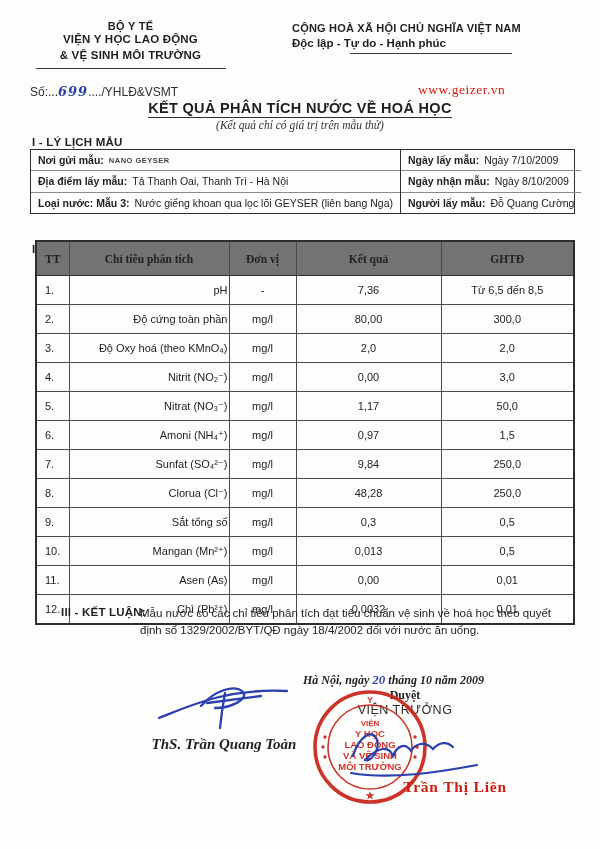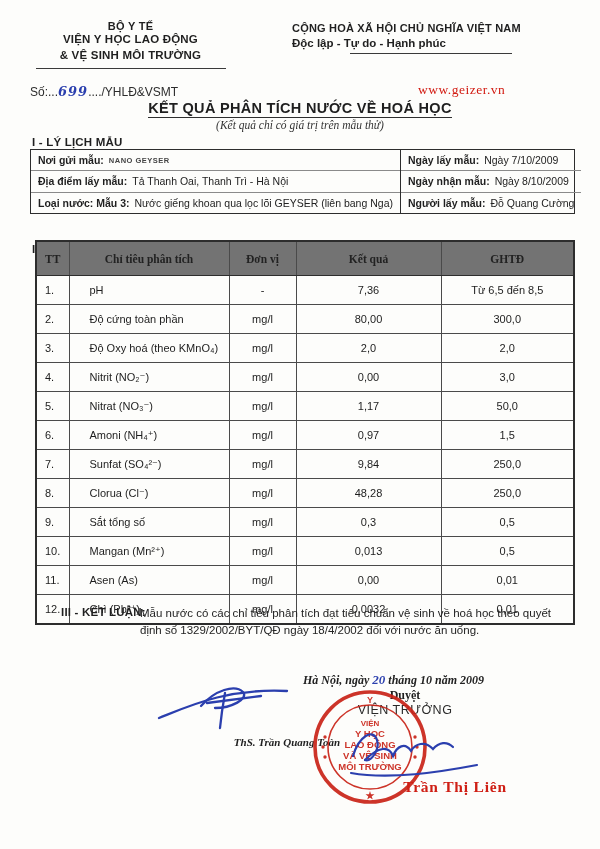--- a/index.html
+++ b/index.html
@@ -50,30 +50,30 @@
   
   .results{position:absolute;left:35px;top:240px;width:538px;border-collapse:collapse;
     table-layout:fixed;}
   .results th,.results td{border:1px solid #4a4a4a;overflow:hidden;white-space:nowrap;}
   .results thead th{background:#737373;height:31px;
     font-family:"Liberation Serif","DejaVu Serif",serif;font-size:11.5px;font-weight:bold;
     color:#222;text-align:center;border-bottom:1.6px solid #2d2d2d;}
   .results{border:2px solid #2d2d2d;}
   .results td{height:26px;font-size:11px;color:#1d1d1d;}
   .results td.c0{text-align:left;padding-left:8px;}
-  .results td.c1{text-align:left;padding-left:20px;}
+  .results td.c1{text-align:right;padding-left:20px;}
   .results td.c2,.results td.c3,.results td.c4{text-align:center;}
   
   .conclusion{position:absolute;left:140px;top:605px;width:412px;font-size:11.5px;
     line-height:1.5;color:#232323;}
   
   .sig-left{position:absolute;left:108px;top:672px;width:232px;text-align:center;}
   .sig-left .sig-title{font-family:"Liberation Serif","DejaVu Serif",serif;font-weight:bold;font-size:12.5px;}
   .sig-left .sig-name{font-family:"Liberation Serif","DejaVu Serif",serif;font-weight:bold;
-    font-style:italic;font-size:11px;margin-top:2px;text-align:right;}
+    font-style:italic;font-size:15px;margin-top:2px;}
   .sig-svg{display:block;margin:4px auto 0;}
   .date-line{position:absolute;left:303px;top:672px;width:275px;
     font-family:"Liberation Serif","DejaVu Serif",serif;font-style:italic;font-weight:bold;
     font-size:12px;color:#222;}
   .date-line .hand{color:#2b3fae;font-size:13px;}
   .approve{position:absolute;left:330px;top:688px;width:150px;text-align:center;
     font-family:"Liberation Serif","DejaVu Serif",serif;font-weight:bold;font-size:12px;}
   .role{position:absolute;left:330px;top:703px;width:150px;text-align:center;
     font-size:12.5px;color:#2a2a2a;letter-spacing:.5px;}
   .stamp{position:absolute;left:310px;top:687px;opacity:.92;}

